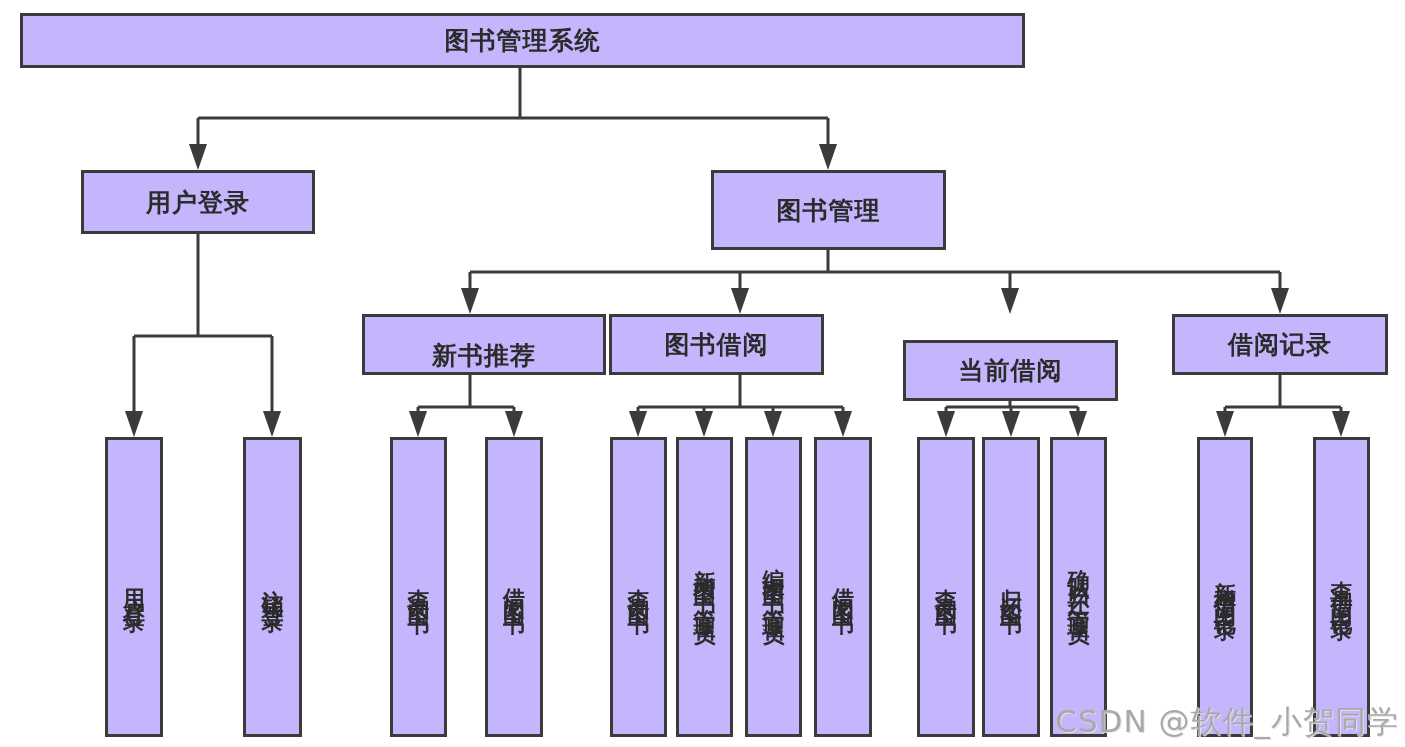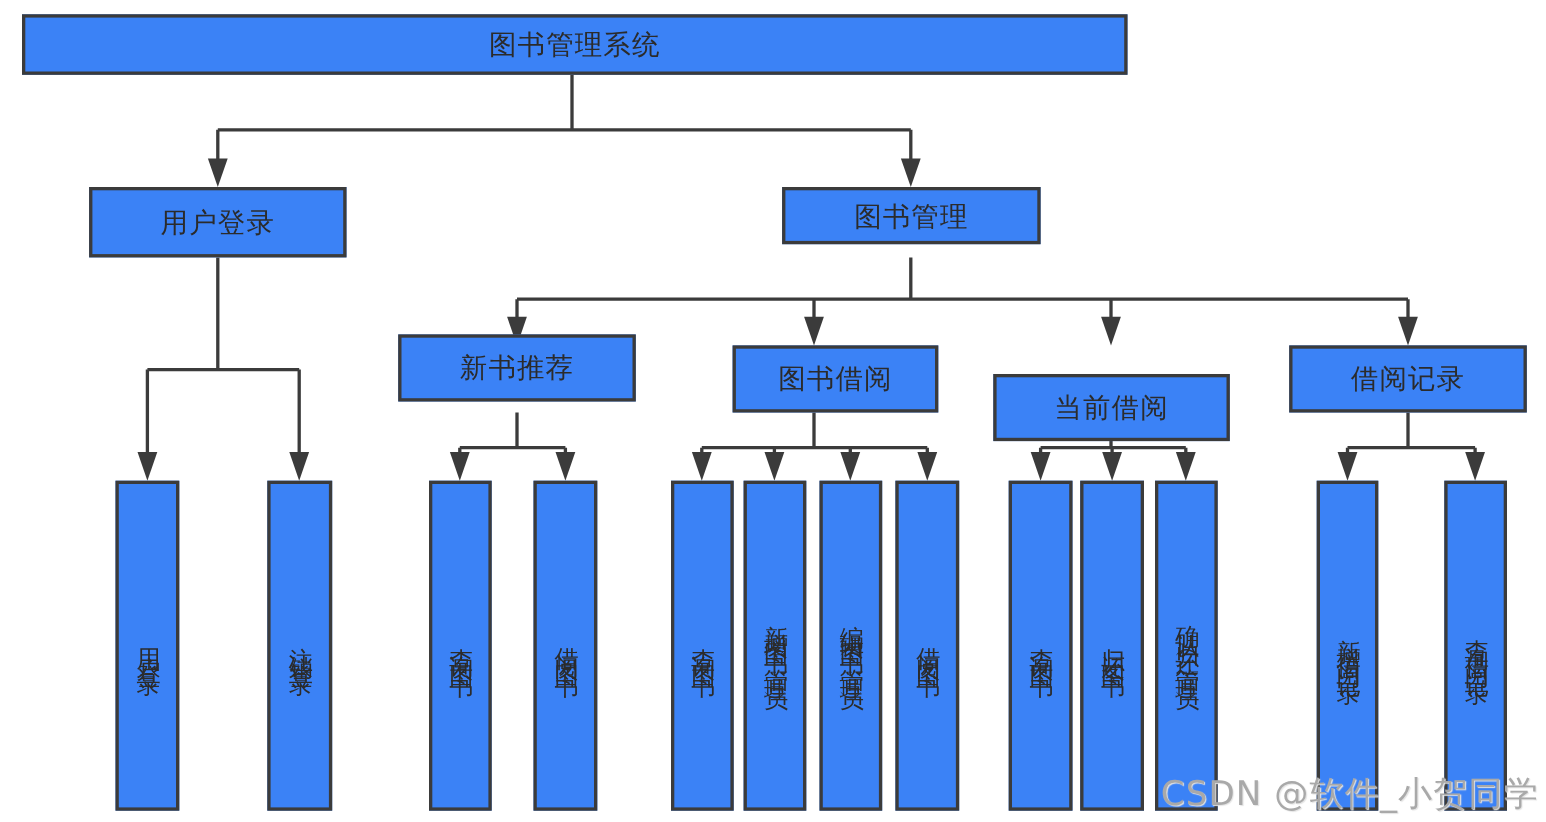--- a/index.html
+++ b/index.html
@@ -13,25 +13,26 @@
   }
   svg.connectors {
     position: absolute;
     left: 0; top: 0;
     width: 1405px; height: 747px;
   }
   .box {
     position: absolute;
     box-sizing: border-box;
     border: 3px solid #3b3b3b;
-    background: #3b82f6;
+    background: #c4b5fd;
     display: flex;
     align-items: center;
     justify-content: center;
     color: #2b2b2b;
+    font-weight: bold;
   }
   .box.h .label {
     font-size: 25px;
     letter-spacing: 1px;
     white-space: nowrap;
   }
   .box.v .label {
     writing-mode: vertical-rl;
     font-size: 22px;
     letter-spacing: 8px;
@@ -112,28 +113,28 @@
     <use href="#ah" x="1341" y="437"></use>
   </svg>
 
   <div class="box h" style="left:20px; top:13px; width:1005px; height:55px;">
     <span class="label">图书管理系统</span>
   </div>
 
   <div class="box h" style="left:81px; top:170px; width:234px; height:64px;">
     <span class="label">用户登录</span>
   </div>
-  <div class="box h" style="left:711px; top:170px; width:235px; height:52px;">
+  <div class="box h" style="left:711px; top:170px; width:235px; height:80px;">
     <span class="label">图书管理</span>
   </div>
 
-  <div class="box h" style="left:362px; top:304px; width:216px; height:61px;">
+  <div class="box h" style="left:362px; top:314px; width:244px; height:61px;align-items:flex-end;">
     <span class="label">新书推荐</span>
   </div>
-  <div class="box h" style="left:666px; top:314px; width:187px; height:61px;">
+  <div class="box h" style="left:609px; top:314px; width:215px; height:61px;">
     <span class="label">图书借阅</span>
   </div>
   <div class="box h" style="left:903px; top:314px; width:215px; height:61px;margin-top:26px;">
     <span class="label">当前借阅</span>
   </div>
   <div class="box h" style="left:1172px; top:314px; width:216px; height:61px;">
     <span class="label">借阅记录</span>
   </div>
 
   <div class="box v" style="left:105px; top:437px; width:58px; height:300px;">

